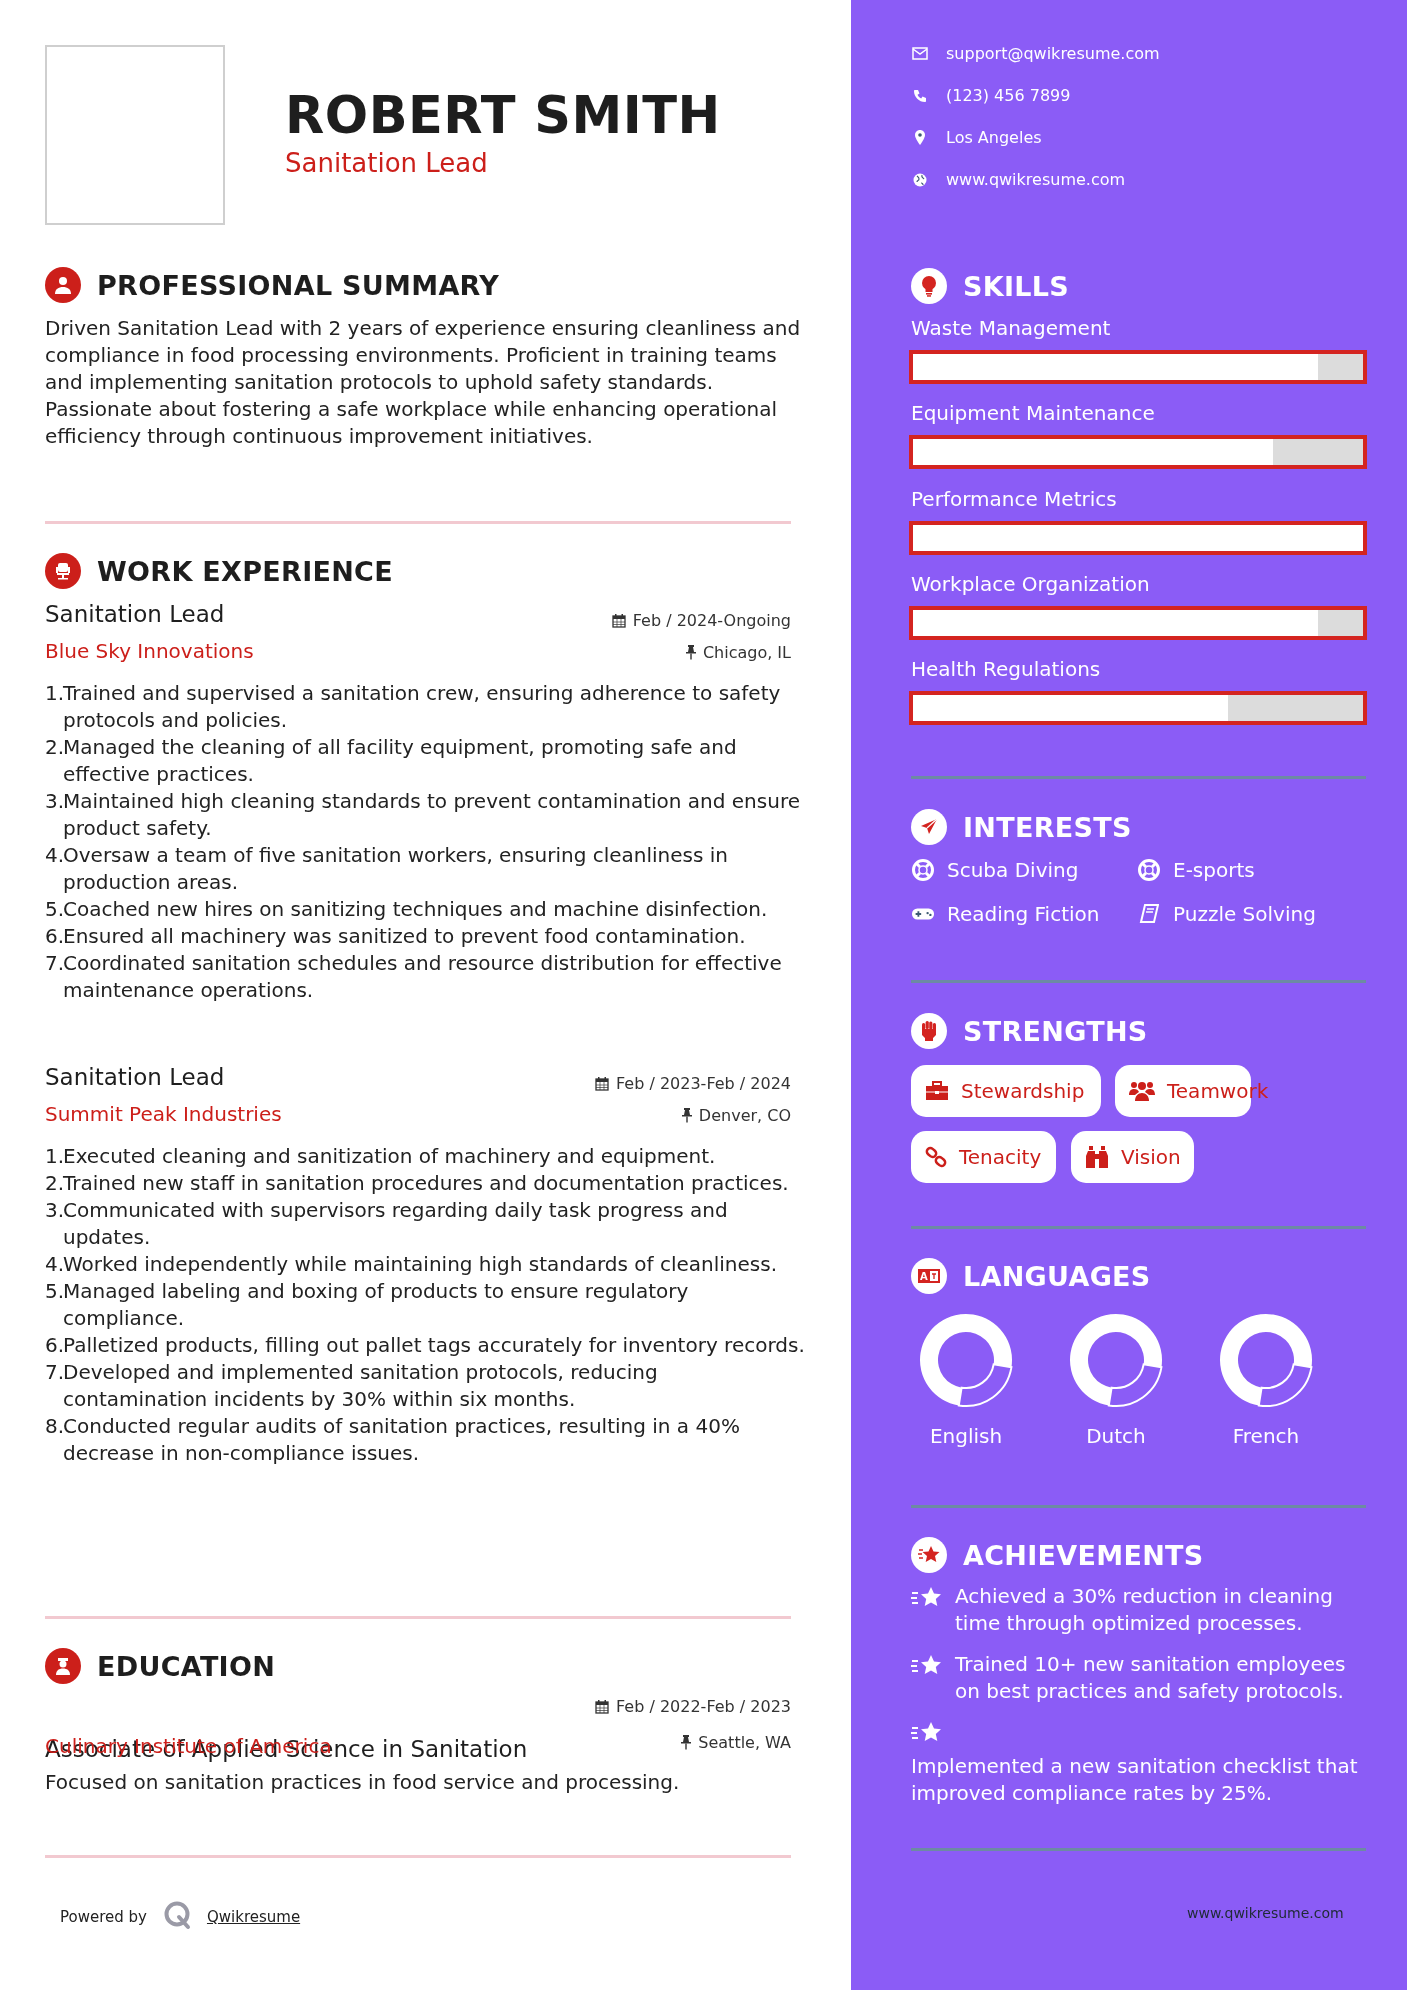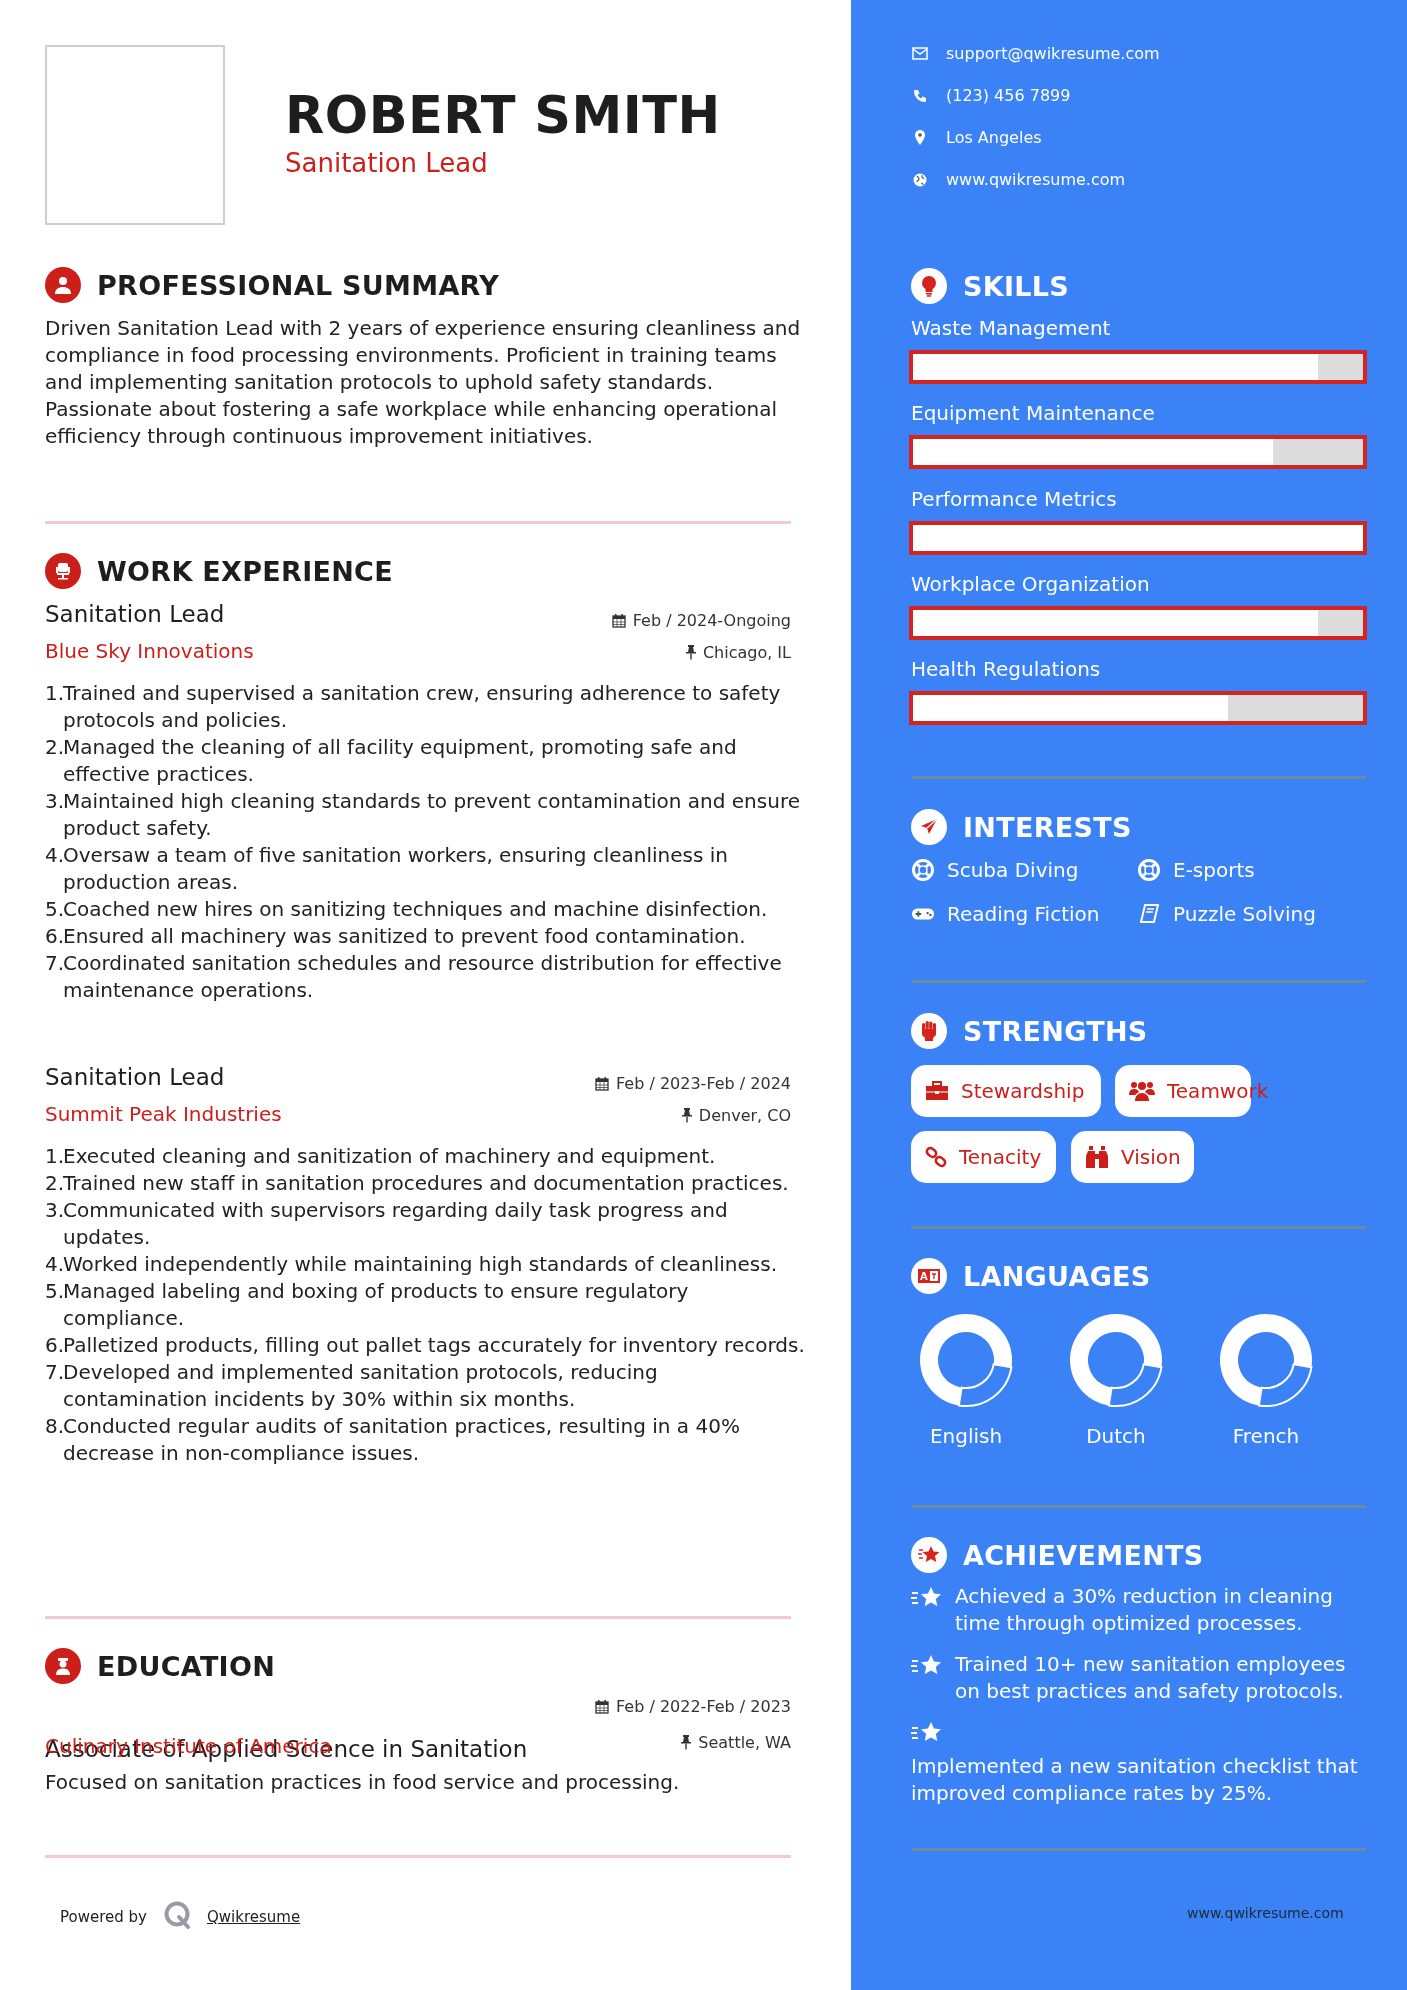--- a/index.html
+++ b/index.html
@@ -28,21 +28,21 @@
   .meta svg { margin-right: 7px; }
   .bullets { position: absolute; left: 45px; width: 760px; font-size: 20px; line-height: 27px; color: #222; list-style: none; }
   .bullets li { display: flex; }
   .bullets li .num { width: 18px; flex: none; }
 
   .footer-left { position: absolute; left: 60px; top: 1900px; display: flex; align-items: center; font-size: 15px; color: #222; }
   .footer-left .qlogo { margin: 0 14px 0 16px; }
   .footer-left .qlink { text-decoration: underline; color: #222; }
 
   
-  .right { position: absolute; left: 851px; top: 0; width: 556px; height: 1990px; background: #3b82f6; color: #fff; }
+  .right { position: absolute; left: 851px; top: 0; width: 556px; height: 1990px; background: #8b5cf6; color: #fff; }
   .contact { position: absolute; left: 60px; display: flex; align-items: center; font-size: 16px; color: #fff; }
   .contact .cicon { width: 18px; height: 18px; margin-right: 17px; display: flex; align-items: center; justify-content: center; }
 
   .r-head { position: absolute; left: 60px; display: flex; align-items: center; }
   .r-head .sicon { width: 36px; height: 36px; border-radius: 50%; background: #fff; display: flex; align-items: center; justify-content: center; margin-right: 16px; }
   .r-head .stitle { font-size: 27px; font-weight: bold; color: #fff; letter-spacing: 0.3px; }
 
   .skill-label { position: absolute; left: 60px; font-size: 20px; color: #fff; }
   .skill-bar { position: absolute; left: 58px; width: 458px; height: 34px; border: 4px solid #d42420; background: #dcdcdc; }
   .skill-fill { height: 100%; background: #ffffff; }

